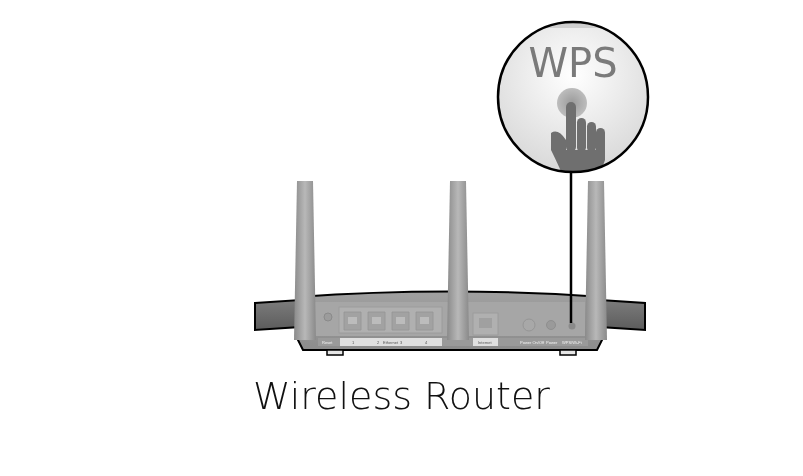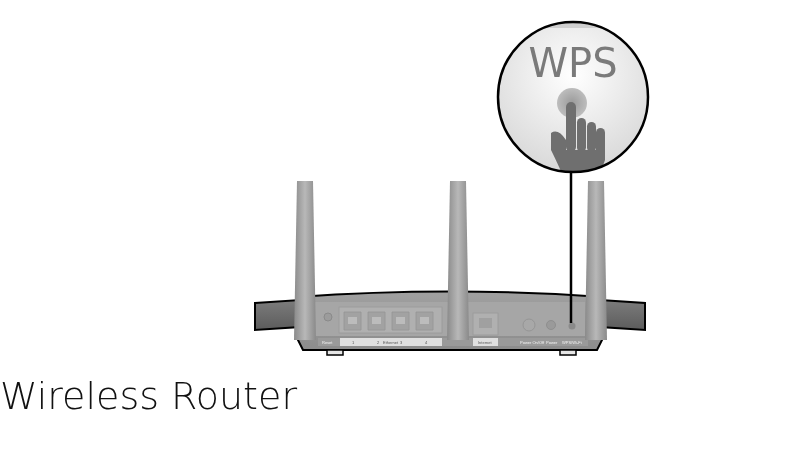--- a/index.html
+++ b/index.html
@@ -1,18 +1,18 @@
 <!DOCTYPE html>
 <html><head>
 <meta charset="utf-8">
 <style>
   html,body{margin:0;padding:0;background:#ffffff;}
   body{width:803px;height:476px;position:relative;overflow:hidden;font-family:"Liberation Sans",sans-serif;}
   .stage{position:absolute;left:0;top:0;width:803px;height:476px;}
-  .caption{position:absolute;left:0;width:803px;top:374px;font-size:38px;color:#111;font-family:"DejaVu Sans",sans-serif;font-weight:300;letter-spacing:0px;}
+  .caption{position:absolute;left:0;width:803px;top:374px;text-align:center;font-size:38px;color:#111;font-family:"DejaVu Sans",sans-serif;font-weight:300;letter-spacing:0px;}
   .port-label{font-family:"Liberation Sans",sans-serif;font-size:4px;fill:#f4f4f4;}
   .wps-text{font-family:"DejaVu Sans",sans-serif;font-size:40px;fill:#7a7a7a;}
 </style>
 </head>
 <body>
 
 <div class="stage">
   <svg width="803" height="476" viewBox="0 0 803 476">
     <defs>
       <linearGradient id="antG" x1="0" x2="1" y1="0" y2="0">

